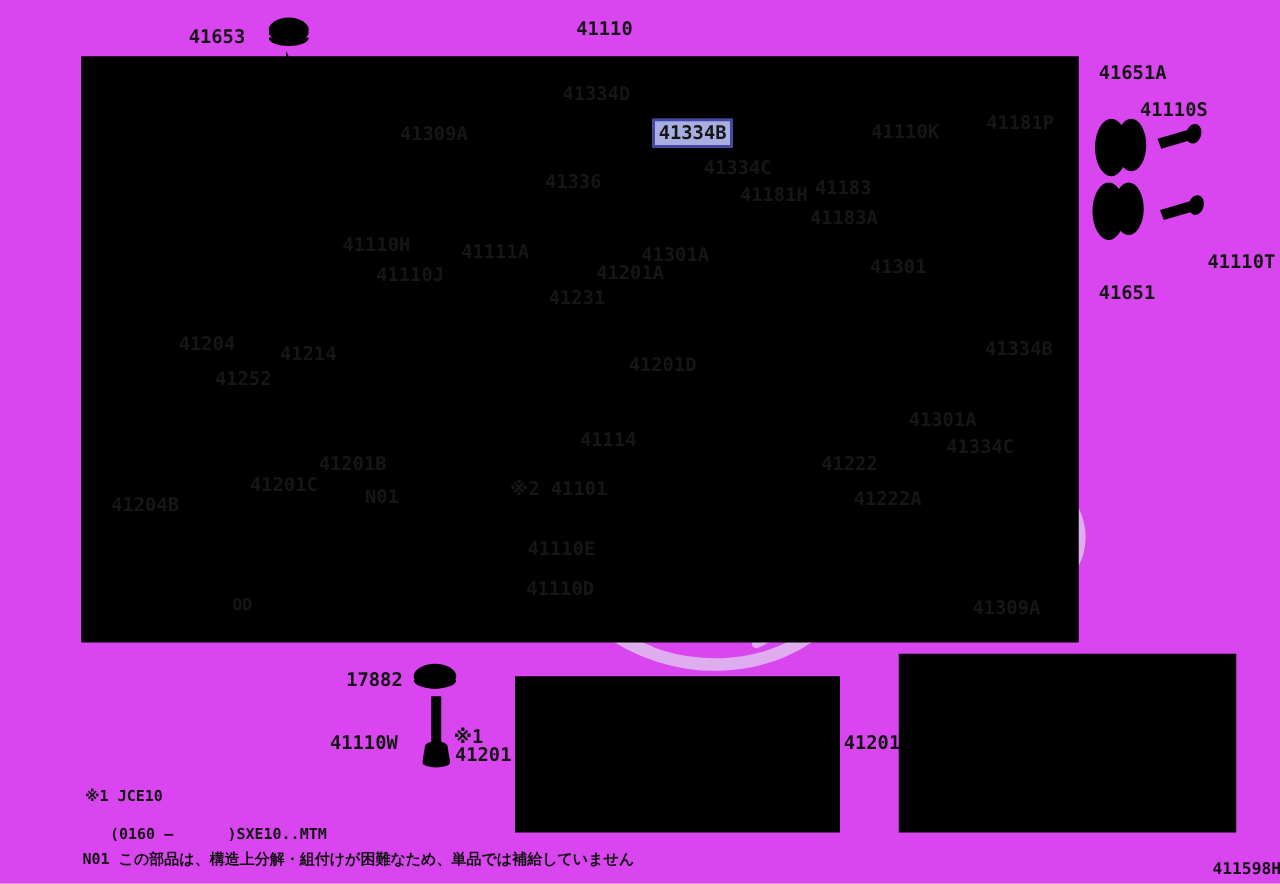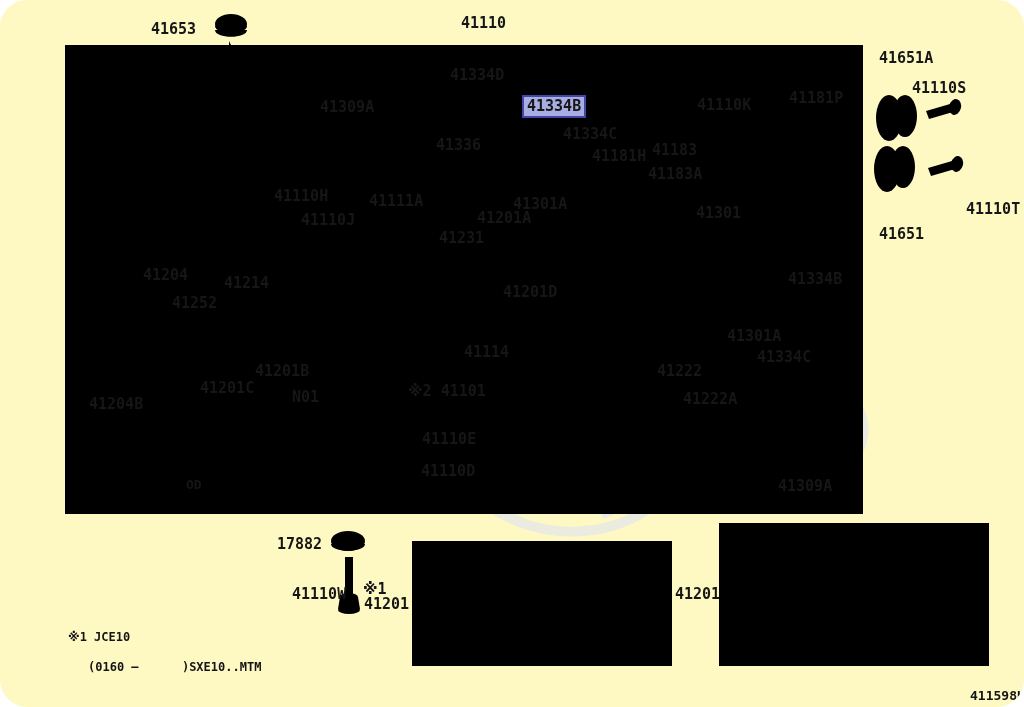--- a/index.html
+++ b/index.html
@@ -1,17 +1,17 @@
 <!DOCTYPE html>
 <html style="--hl-bg: #a9aee2; --hl-bd: #4246a8;"><head>
 <meta charset="utf-8">
 <style>
   html,body{margin:0;padding:0;background:#ffffff;}
-  #stage{position:relative;width:1024px;height:707px;background:#fef9c3;overflow:hidden;
-         font-family:"DejaVu Sans Mono","DejaVu Sans",sans-serif;border-radius:27px;}
+  #stage{position:relative;width:1024px;height:707px;background:#d946ef;overflow:hidden;
+         font-family:"DejaVu Sans Mono","DejaVu Sans",sans-serif;}
   svg{position:absolute;left:0;top:0;}
   .wm *{stroke:#e3e5ef;fill:none;stroke-linecap:round;}
   .plabel{position:absolute;font:bold 15px/17px "DejaVu Sans Mono","DejaVu Sans",sans-serif;
           color:#161616;white-space:pre;z-index:5;}
   .plabel.small{font:bold 13px/15px "DejaVu Sans Mono","DejaVu Sans",sans-serif;}
   .plabel.highlight{background:var(--hl-bg,#a9aee2);border:2px solid var(--hl-bd,#4246a8);
           padding:1px 3px;}
   .foot{position:absolute;font:bold 12px/14px "DejaVu Sans Mono","DejaVu Sans",sans-serif;
           color:#141414;white-space:pre;z-index:5;margin-left:35px;}
   .docnum{position:absolute;font:bold 13px/15px "DejaVu Sans Mono","DejaVu Sans",sans-serif;
@@ -496,24 +496,25 @@
       <div class="plabel" style="left: 89px; top: 396px;">41204B</div>
       <div class="plabel" style="left: 292px; top: 389px;">N01</div>
       <div class="plabel" style="left: 408px; top: 383px;">※2 41101</div>
       <div class="plabel" style="left: 464px; top: 344px;">41114</div>
       <div class="plabel" style="left: 657px; top: 363px;">41222</div>
       <div class="plabel" style="left: 683px; top: 391px;">41222A</div>
       <div class="plabel" style="left: 422px; top: 431px;">41110E</div>
       <div class="plabel" style="left: 421px; top: 463px;">41110D</div>
       <div class="plabel" style="left: 778px; top: 478px;">41309A</div>
       <div class="plabel" style="left: 277px; top: 536px;">17882</div>
-      <div class="plabel" style="left: 292px; top: 586px;">41110W</div>
+      <div class="plabel" style="left: 264px; top: 586px;">41110W</div>
       <div class="plabel" style="left: 363px; top: 581px;">※1</div>
       <div class="plabel" style="left: 364px; top: 596px;">41201</div>
       <div class="plabel" style="left: 675px; top: 586px;">41201</div>
       <div class="plabel small" style="left: 186px; top: 477px;">OD</div>
     </div>
 
 <div class="foot" style="left:33px;top:630px">※1 JCE10</div>
 <div class="foot" style="left:53px;top:660px">(0160 –      )SXE10..MTM</div>
+<div class="foot" style="left:31px;top:680px">N01 この部品は、構造上分解・組付けが困難なため、単品では補給していません</div>
 <div class="docnum" style="left:970px;top:688px">411598H</div>
 
 </div>
 
 </body></html>

